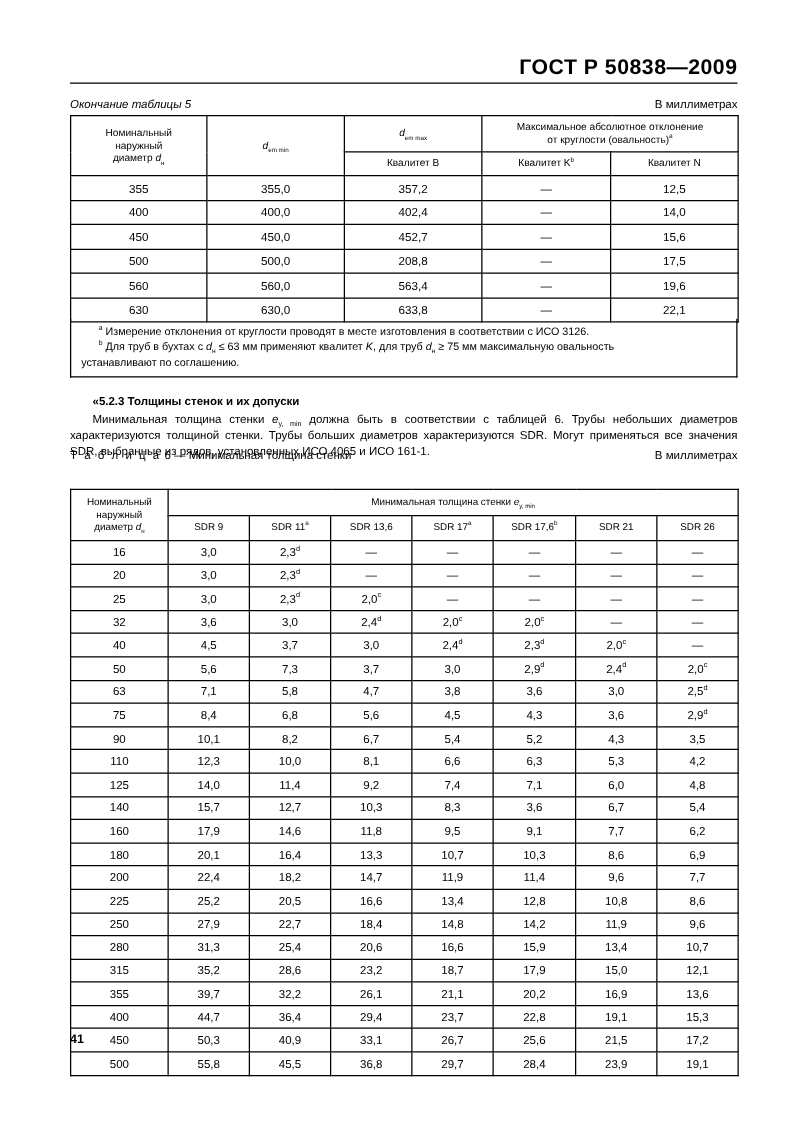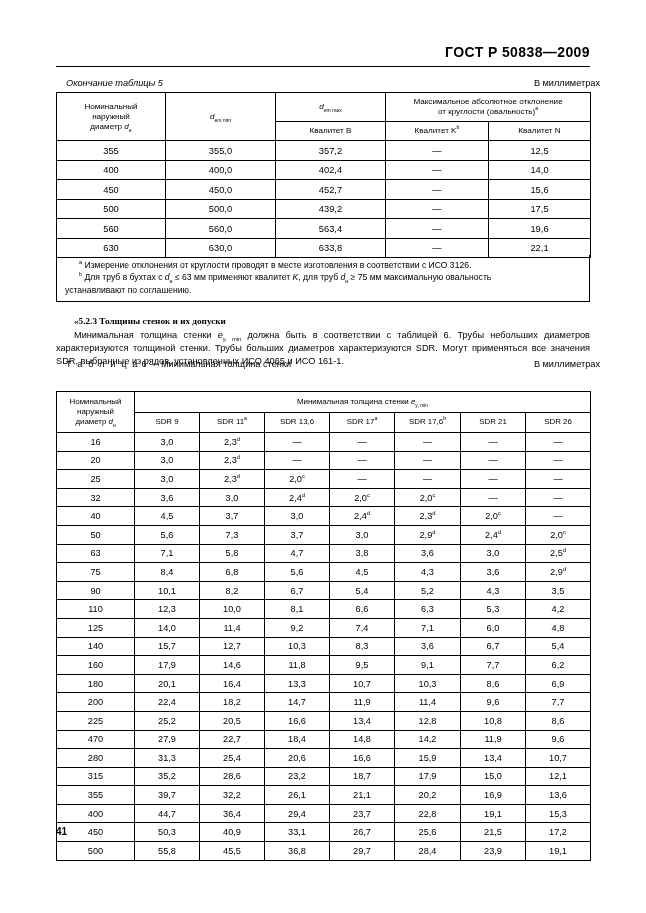--- a/index.html
+++ b/index.html
@@ -23,21 +23,21 @@
     padding: 0;
   }
 
   
   .doc-header {
     position: absolute;
     top: 44px;
     left: 56px;
     right: 56px;
     text-align: right;
-    font-size: 14px;
+    font-size: 17px;
     font-weight: bold;
     letter-spacing: 0.4px;
   }
   .header-rule {
     position: absolute;
     top: 66px;
     left: 56px;
     width: 534px;
     height: 1px;
     background: #000;
@@ -45,21 +45,20 @@
 
   
   .caption-row {
     position: absolute;
     left: 56px;
     width: 534px;
     font-size: 9.2px;
     display: flex;
     justify-content: space-between;
     align-items: baseline;
-    margin-left: 10px;
   }
   .caption-left { font-style: italic; }
   .caption-left.normal { font-style: normal; }
   .caption-right { font-style: normal; }
 
   #caption-table5 { top: 78px; }
   #caption-table6 { top: 359px; }
 
   .tbl-word {
     letter-spacing: 1.6px;
@@ -136,21 +135,20 @@
     width: 534px;
     font-size: 9.2px;
     line-height: 1.42;
   }
   #section-523 { top: 315px; }
   .sec-head {
     font-weight: bold;
     font-size: 9.2px;
     text-indent: 18px;
     margin-bottom: 1px;
-    font-family: Liberation Serif, serif;
   }
   .sec-para {
     text-align: justify;
     text-indent: 18px;
   }
 
   
   .page-number {
     position: absolute;
     left: 56px;
@@ -226,21 +224,21 @@
         <tr>
           <td class="data">450</td>
           <td class="data">450,0</td>
           <td class="data">452,7</td>
           <td class="data">—</td>
           <td class="data">15,6</td>
         </tr>
         <tr>
           <td class="data">500</td>
           <td class="data">500,0</td>
-          <td class="data">439,2</td>
+          <td class="data">208,8</td>
           <td class="data">—</td>
           <td class="data">17,5</td>
         </tr>
         <tr>
           <td class="data">560</td>
           <td class="data">560,0</td>
           <td class="data">563,4</td>
           <td class="data">—</td>
           <td class="data">19,6</td>
         </tr>
@@ -463,21 +461,21 @@
           <td class="data">225</td>
           <td class="data">25,2</td>
           <td class="data">20,5</td>
           <td class="data">16,6</td>
           <td class="data">13,4</td>
           <td class="data">12,8</td>
           <td class="data">10,8</td>
           <td class="data">8,6</td>
         </tr>
         <tr>
-          <td class="data">470</td>
+          <td class="data">250</td>
           <td class="data">27,9</td>
           <td class="data">22,7</td>
           <td class="data">18,4</td>
           <td class="data">14,8</td>
           <td class="data">14,2</td>
           <td class="data">11,9</td>
           <td class="data">9,6</td>
         </tr>
         <tr>
           <td class="data">280</td>

